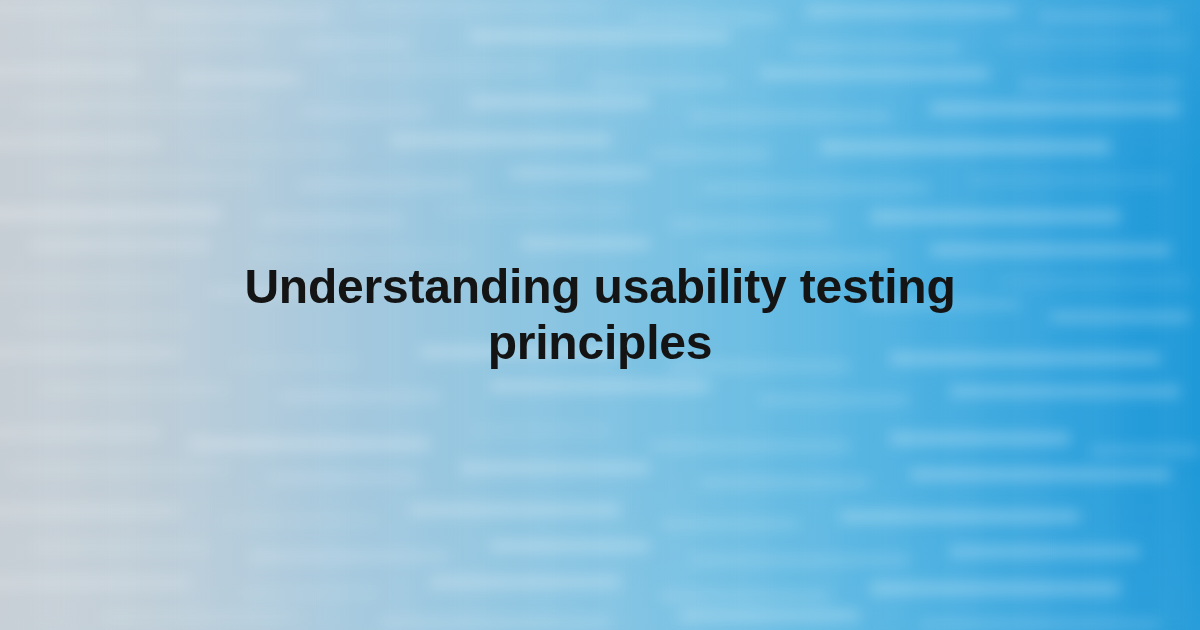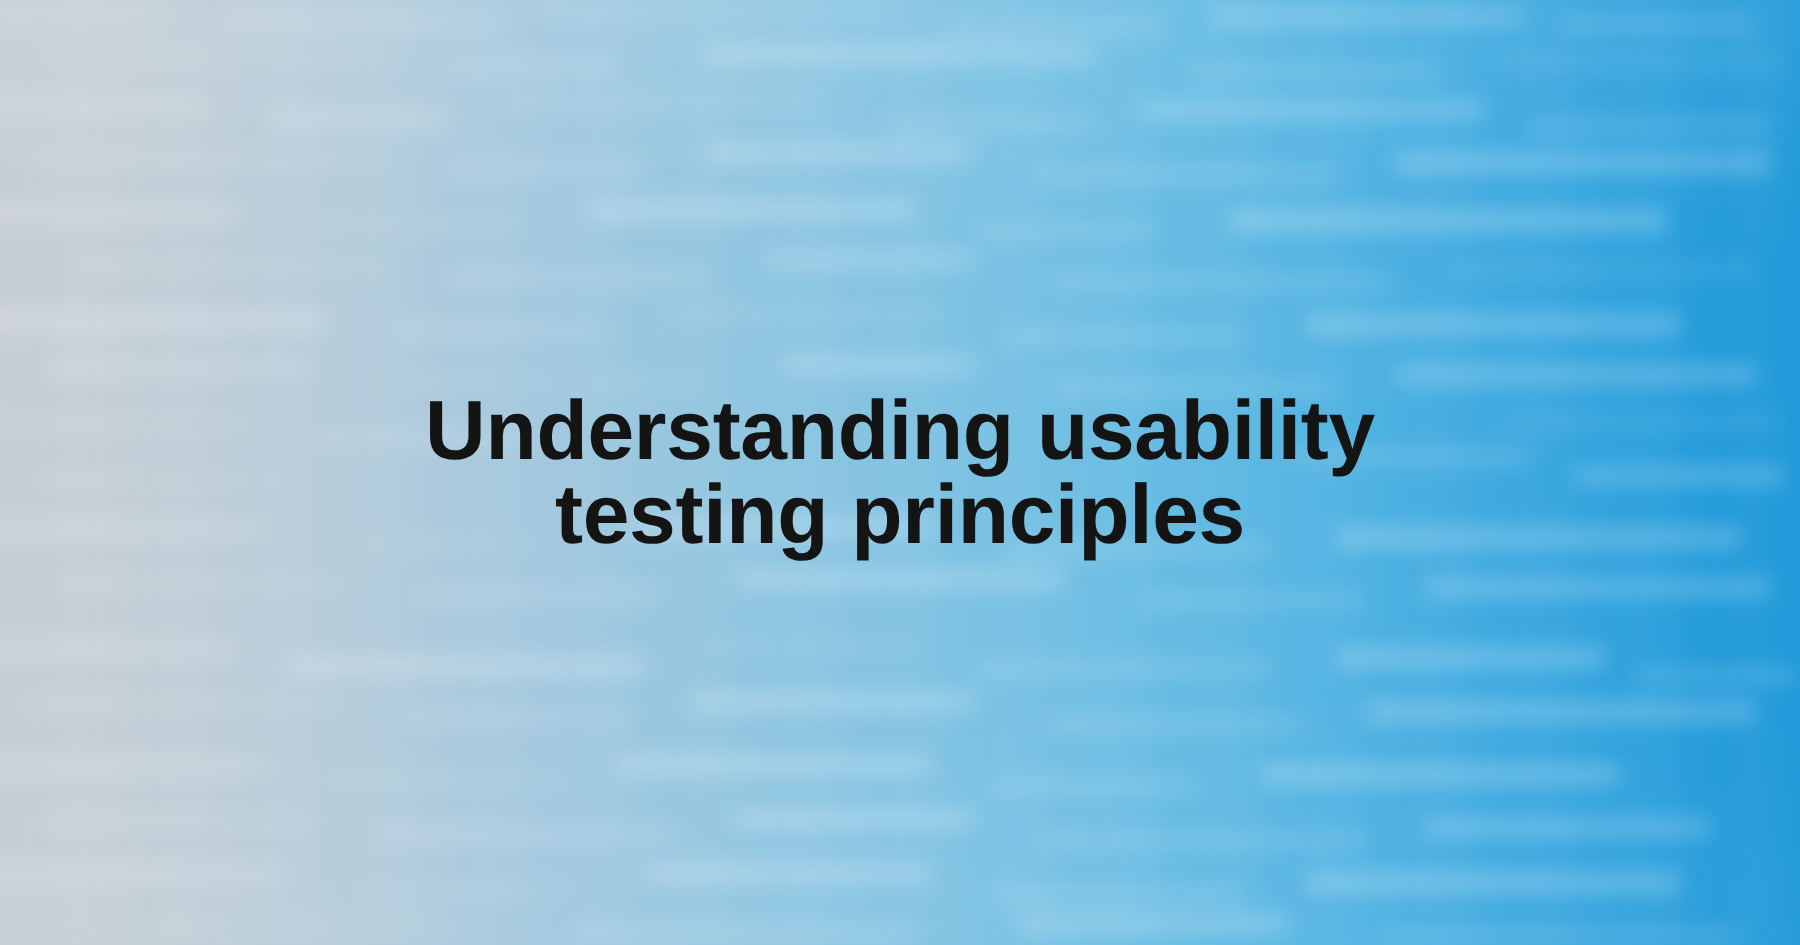--- a/index.html
+++ b/index.html
@@ -93,21 +93,21 @@
   .headline {
     position: relative;
     z-index: 5;
     width: 800px;
     margin: 0;
     padding: 0;
     text-align: center;
     color: #141414;
     font-family: "Liberation Sans", sans-serif;
     font-weight: 700;
-    font-size: 56px;
+    font-size: 48px;
     line-height: 56px;
     letter-spacing: -0.2px;
     word-wrap: break-word;
   }
 </style>
 </head>
 <body>
 
 <div class="hero">
 

